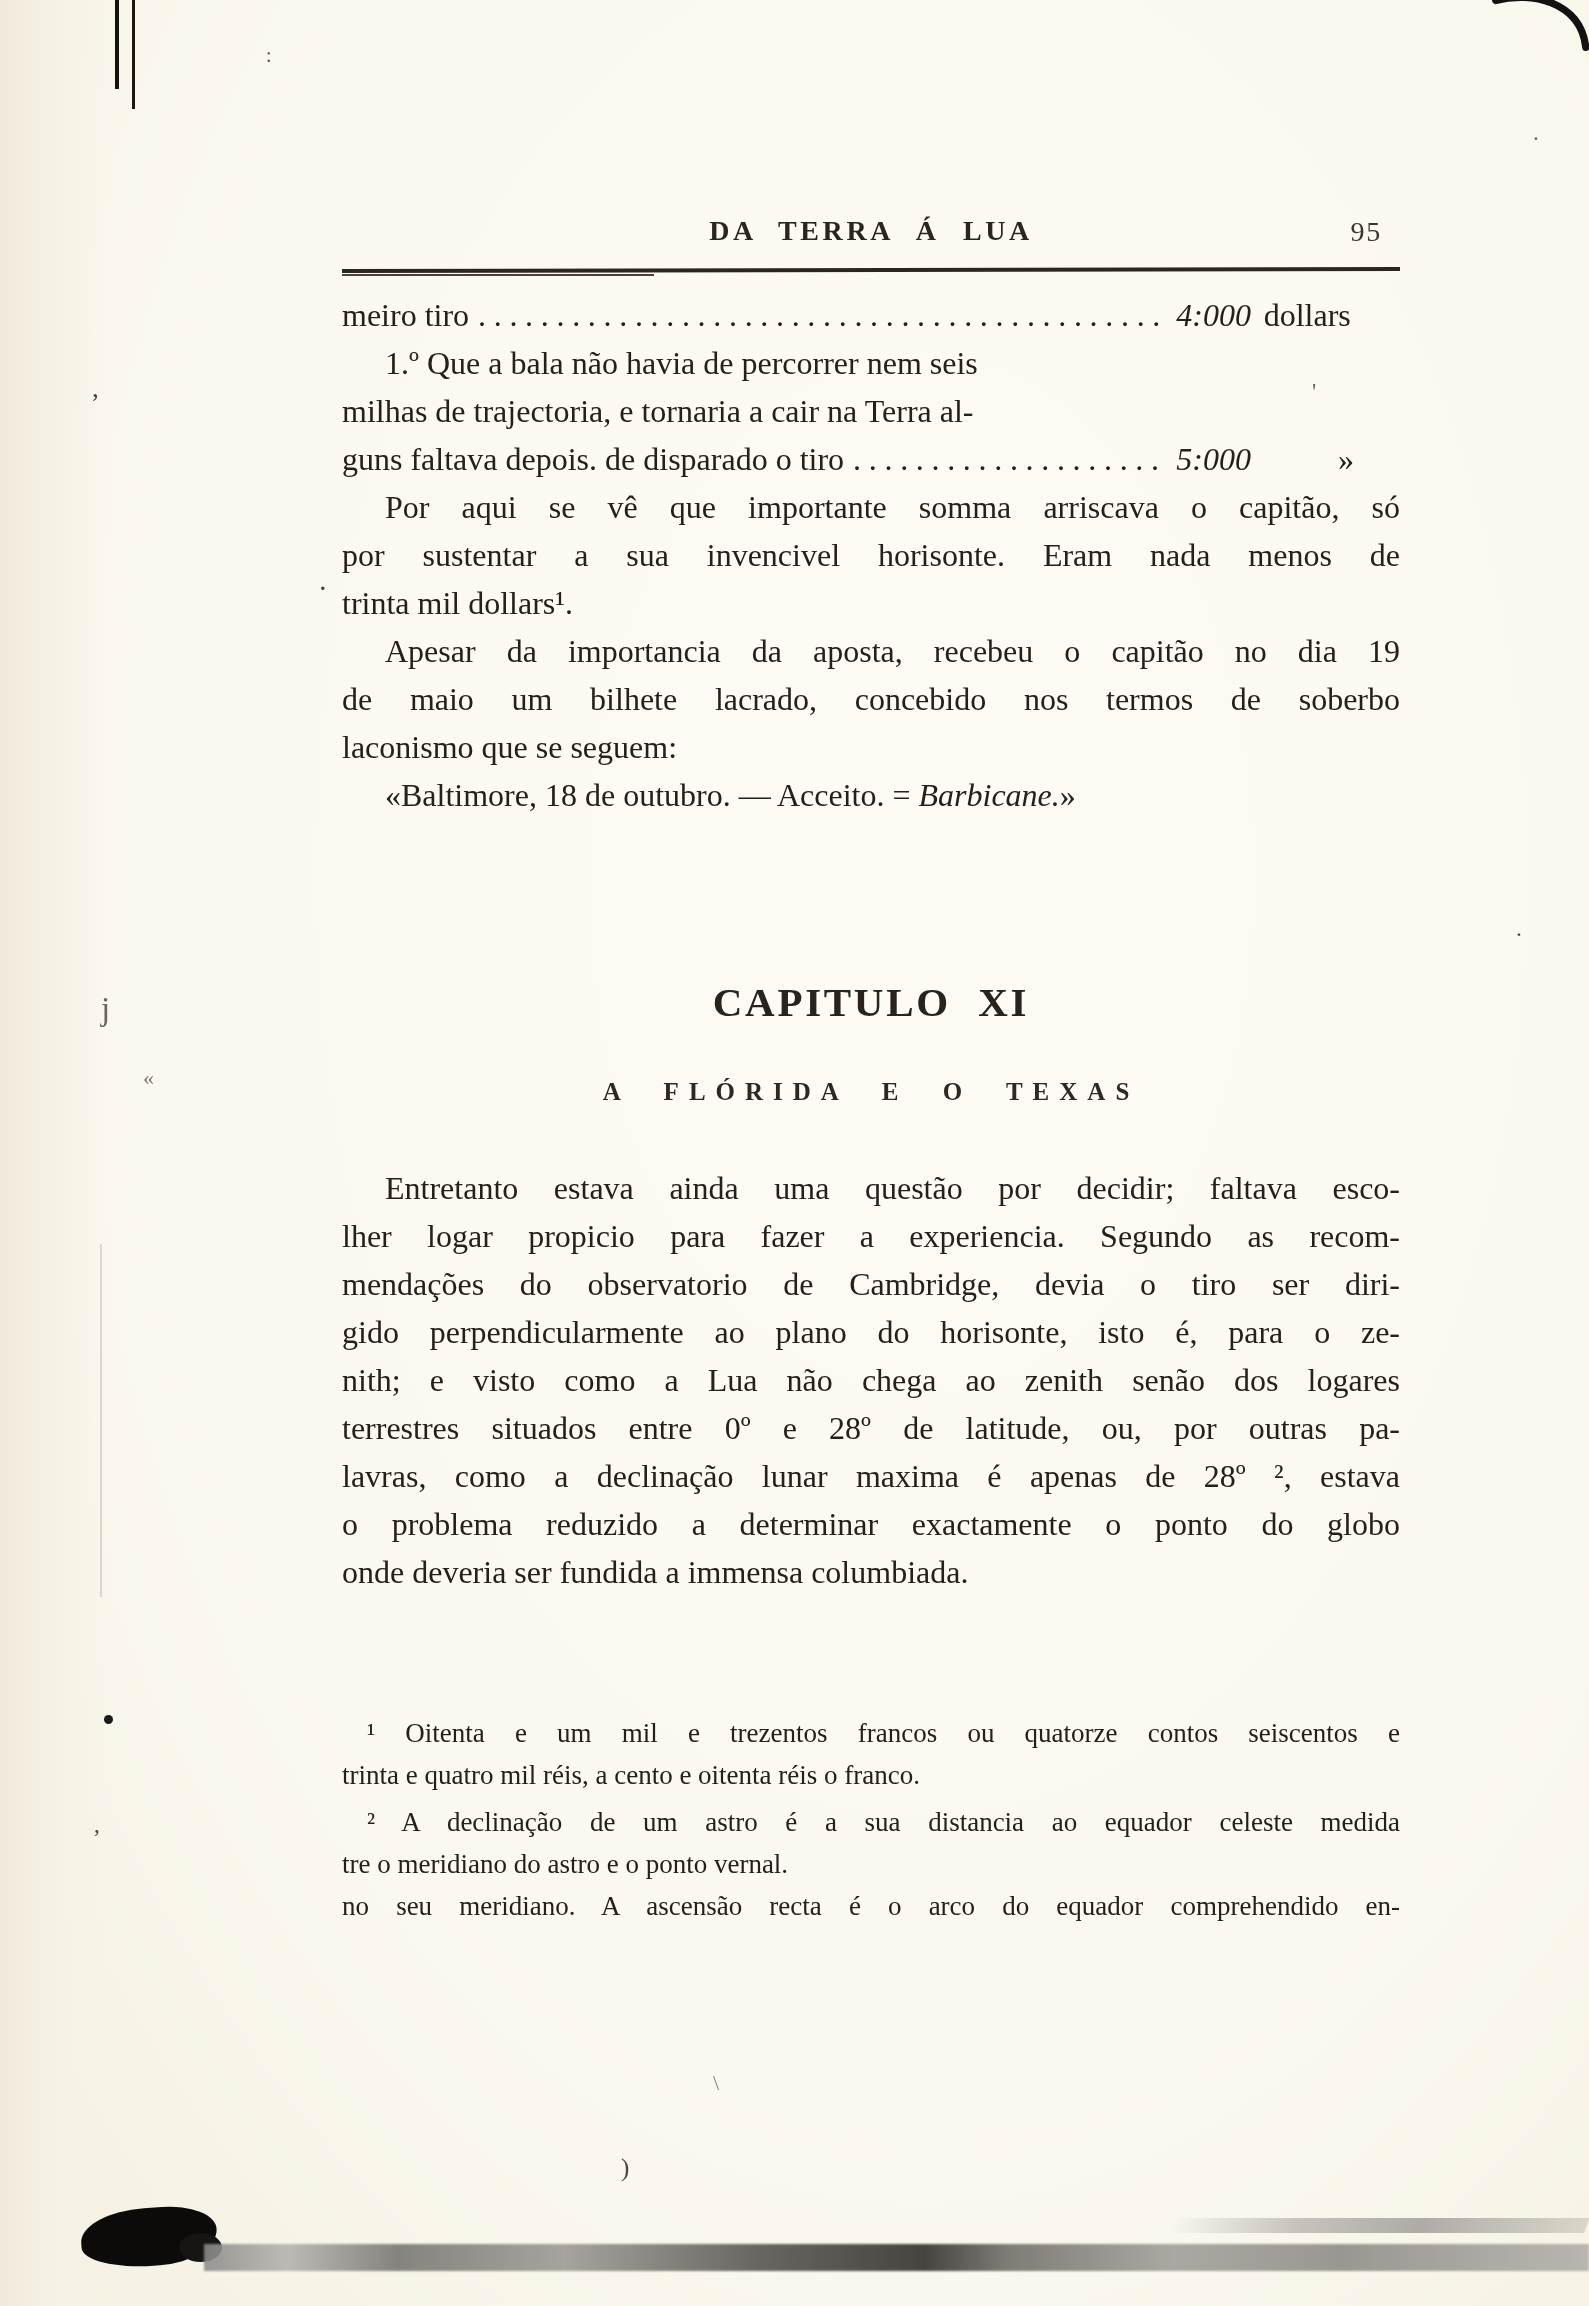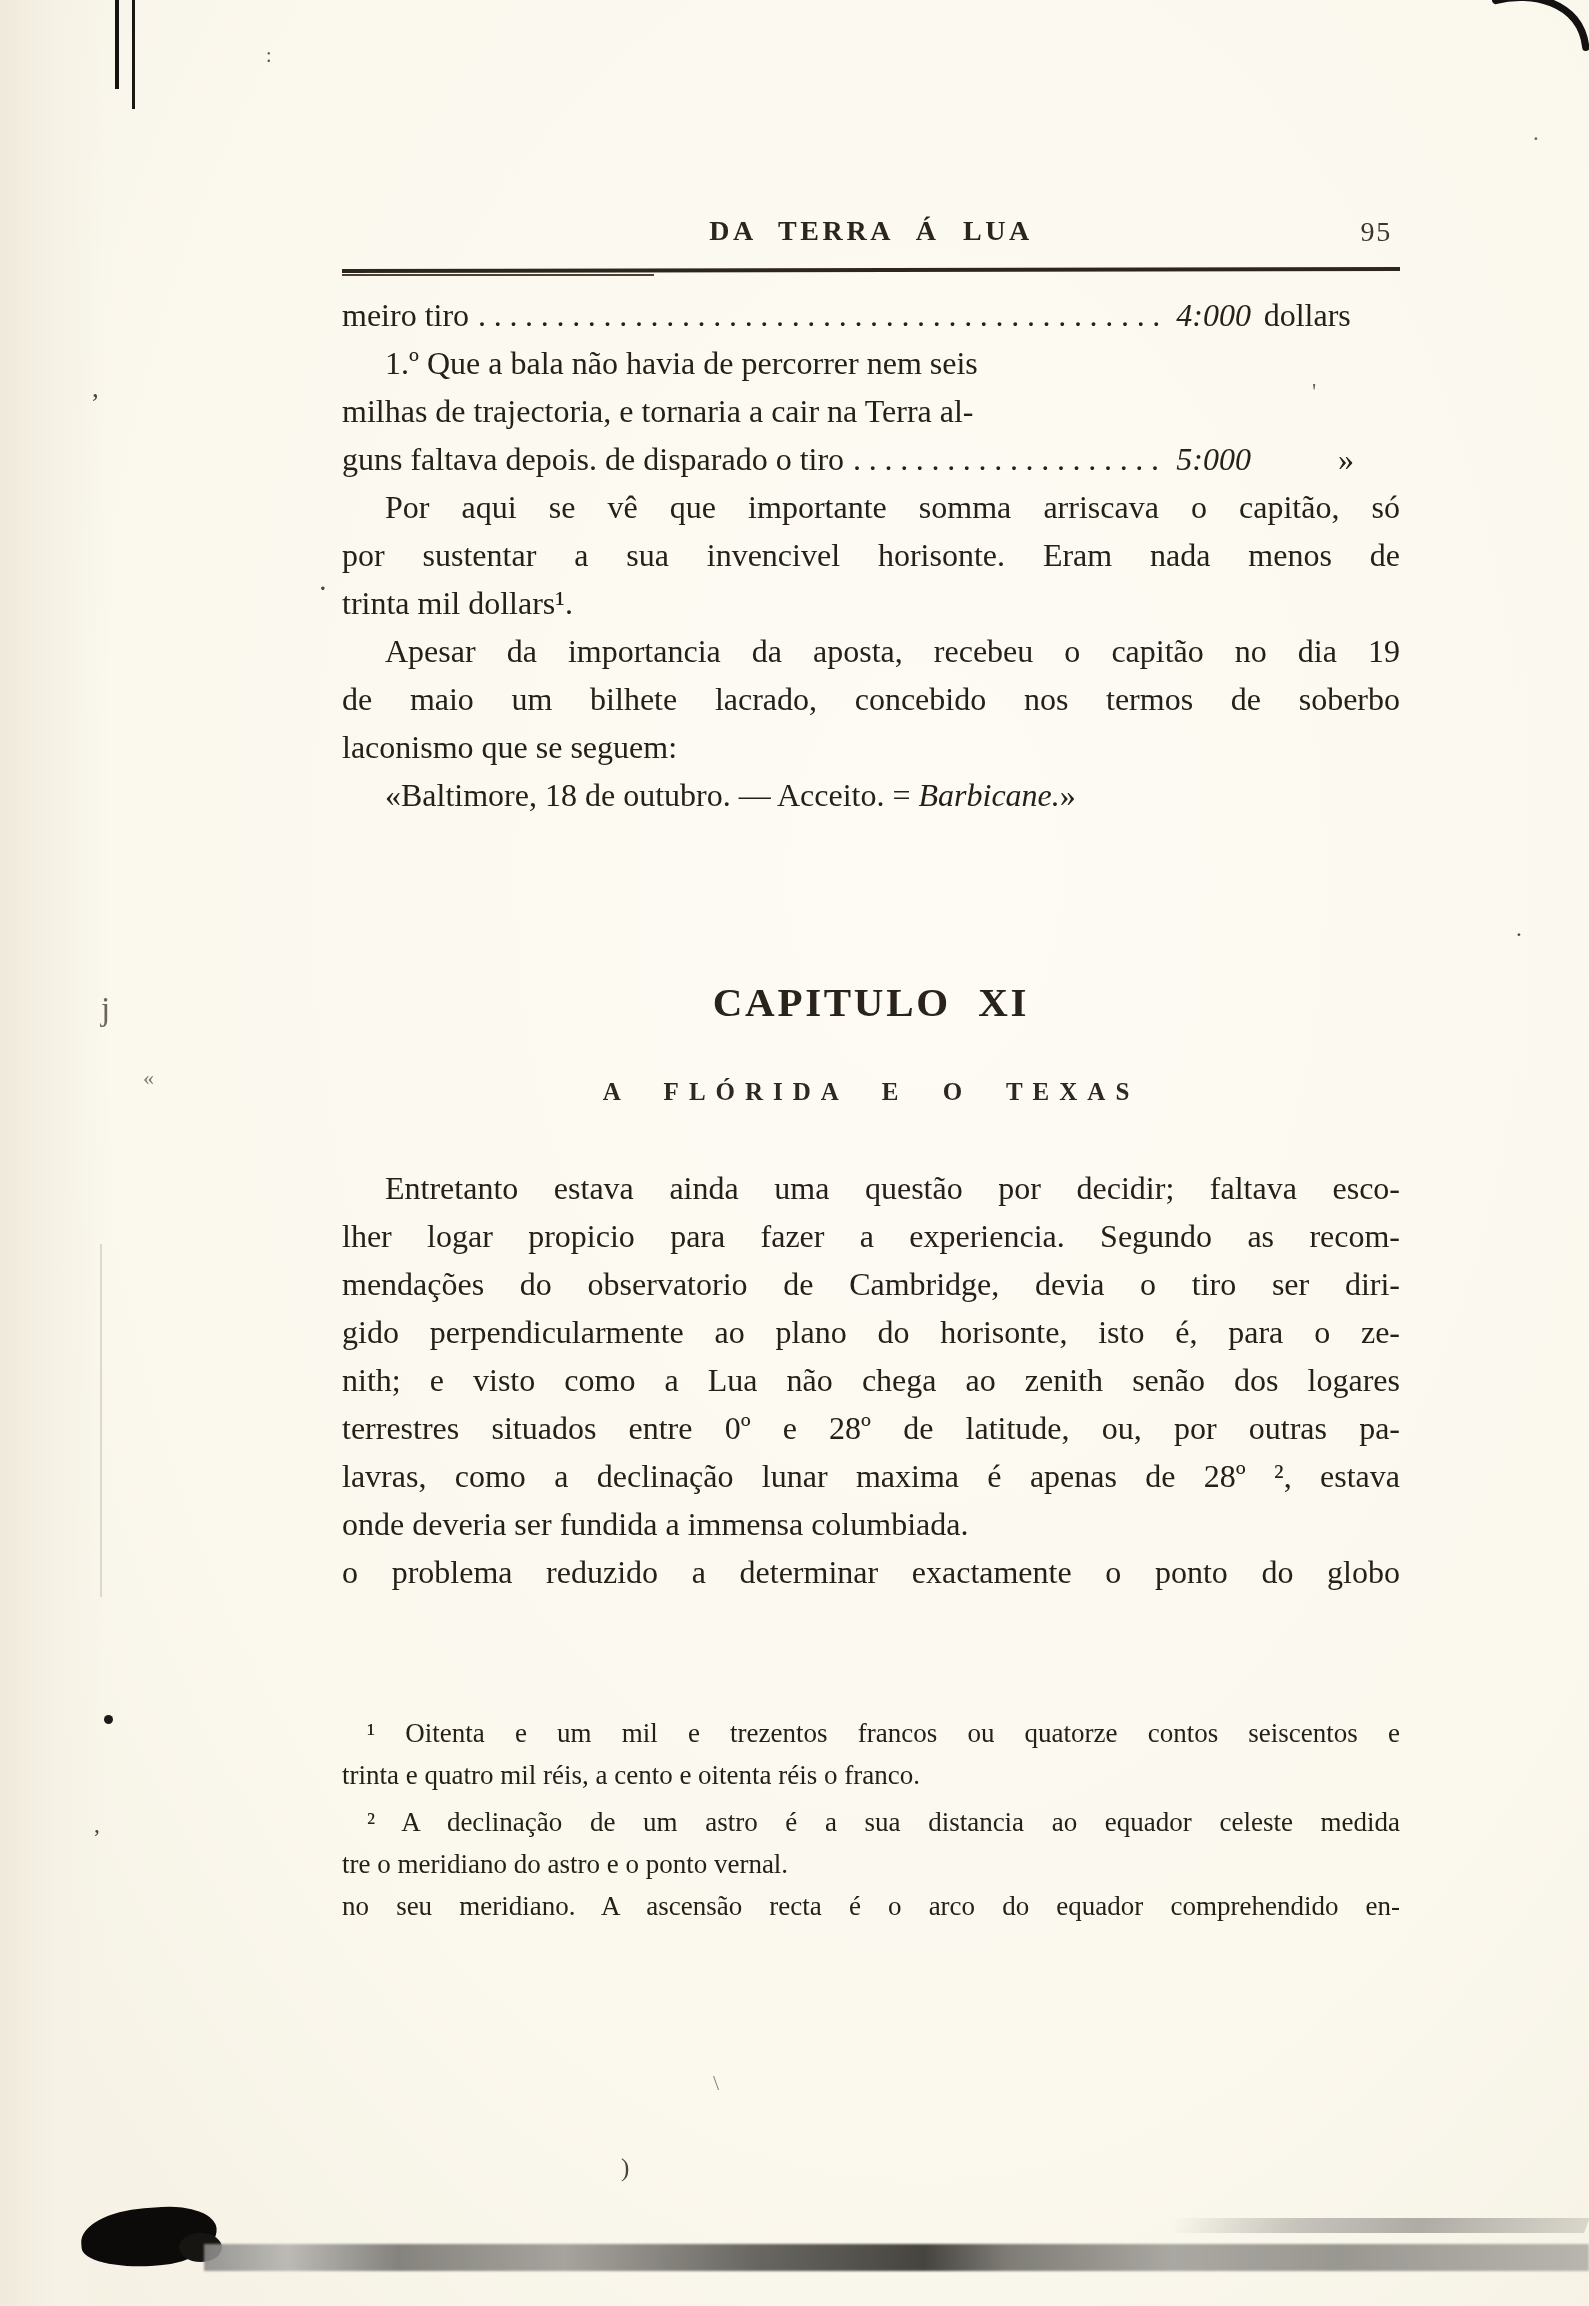--- a/index.html
+++ b/index.html
@@ -13,21 +13,21 @@
     font-family:"Liberation Serif","DejaVu Serif",serif;
     color:#262019;
   }
   
   .gutter{position:absolute;left:0;top:0;width:109px;height:2307px;
     background:linear-gradient(90deg,#efeadb 0%,#f6f2e6 55%,rgba(246,242,230,0) 100%);}
   
   .col{position:absolute;left:342px;top:0;width:1058px;}
   .pg-header{position:relative;margin-top:215px;height:38px;text-align:center;}
   .running-title{font-size:28px;font-weight:bold;letter-spacing:3.6px;word-spacing:12.7px;color:#2b251d;}
-  .page-num{position:absolute;right:8px;top:0.9px;font-size:28px;letter-spacing:1.8px;color:#3b352b;}
+  .page-num{position:absolute;right:18px;top:0.9px;font-size:28px;letter-spacing:1.8px;color:#3b352b;}
   .rule{margin-top:14.5px;height:3.6px;background:#2d261e;transform:rotate(-0.12deg);}
   .rule-sub{margin-top:2.7px;width:312px;height:1.8px;background:#4b4234;}
   .account{margin-top:15.4px;}
   .line{font-size:32px;line-height:48px;}
   .j{text-align:justify;text-align-last:justify;}
   .indent{padding-left:43px;}
   .acc-row{display:flex;align-items:baseline;font-size:32px;line-height:48px;}
   .acc-text{white-space:nowrap;flex:0 1 auto;}
   .dots{flex:1 1 auto;overflow:hidden;white-space:nowrap;letter-spacing:0.24em;padding:0 5.4px 0 9px;}
   .amount{flex:0 0 90px;text-align:right;white-space:nowrap;font-style:italic;}
@@ -144,22 +144,22 @@
     <div class="chapter-sub">A FLÓRIDA E O TEXAS</div>
 
     <div class="chapter-para">
       <div class="line j indent">Entretanto estava ainda uma questão por decidir; faltava esco-</div>
       <div class="line j">lher logar propicio para fazer a experiencia. Segundo as recom-</div>
       <div class="line j">mendações do observatorio de Cambridge, devia o tiro ser diri-</div>
       <div class="line j">gido perpendicularmente ao plano do horisonte, isto é, para o ze-</div>
       <div class="line j">nith; e visto como a Lua não chega ao zenith senão dos logares</div>
       <div class="line j">terrestres situados entre 0º e 28º de latitude, ou, por outras pa-</div>
       <div class="line j">lavras, como a declinação lunar maxima é apenas de 28º ², estava</div>
+      <div class="line j">o problema reduzido a determinar exactamente o ponto do globo</div>
       <div class="line">onde deveria ser fundida a immensa columbiada.</div>
-      <div class="line j">o problema reduzido a determinar exactamente o ponto do globo</div>
     </div>
 
     <div class="fn">
       <div class="line j indent">¹ Oitenta e um mil e trezentos francos ou quatorze contos seiscentos e</div>
       <div class="line">trinta e quatro mil réis, a cento e oitenta réis o franco.</div>
     </div>
 
     <div class="fn">
       <div class="line j indent">² A declinação de um astro é a sua distancia ao equador celeste medida</div>
       <div class="line">tre o meridiano do astro e o ponto vernal.</div>

